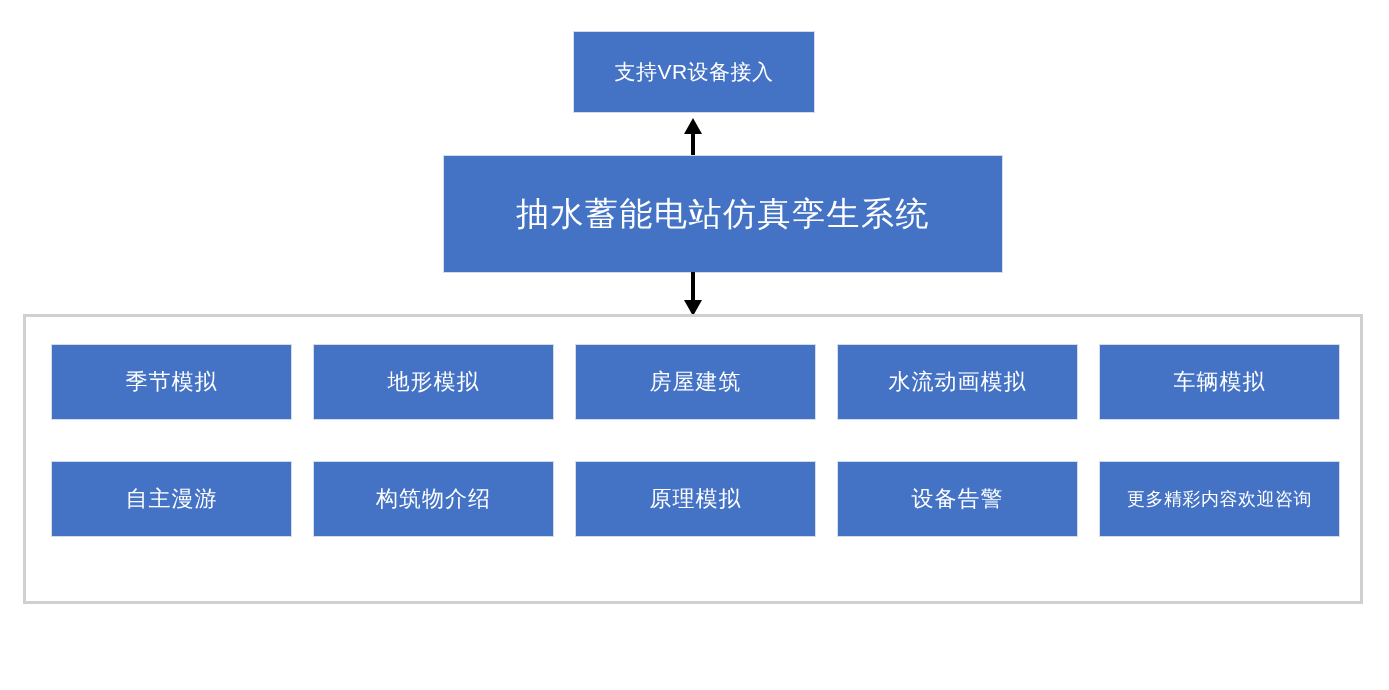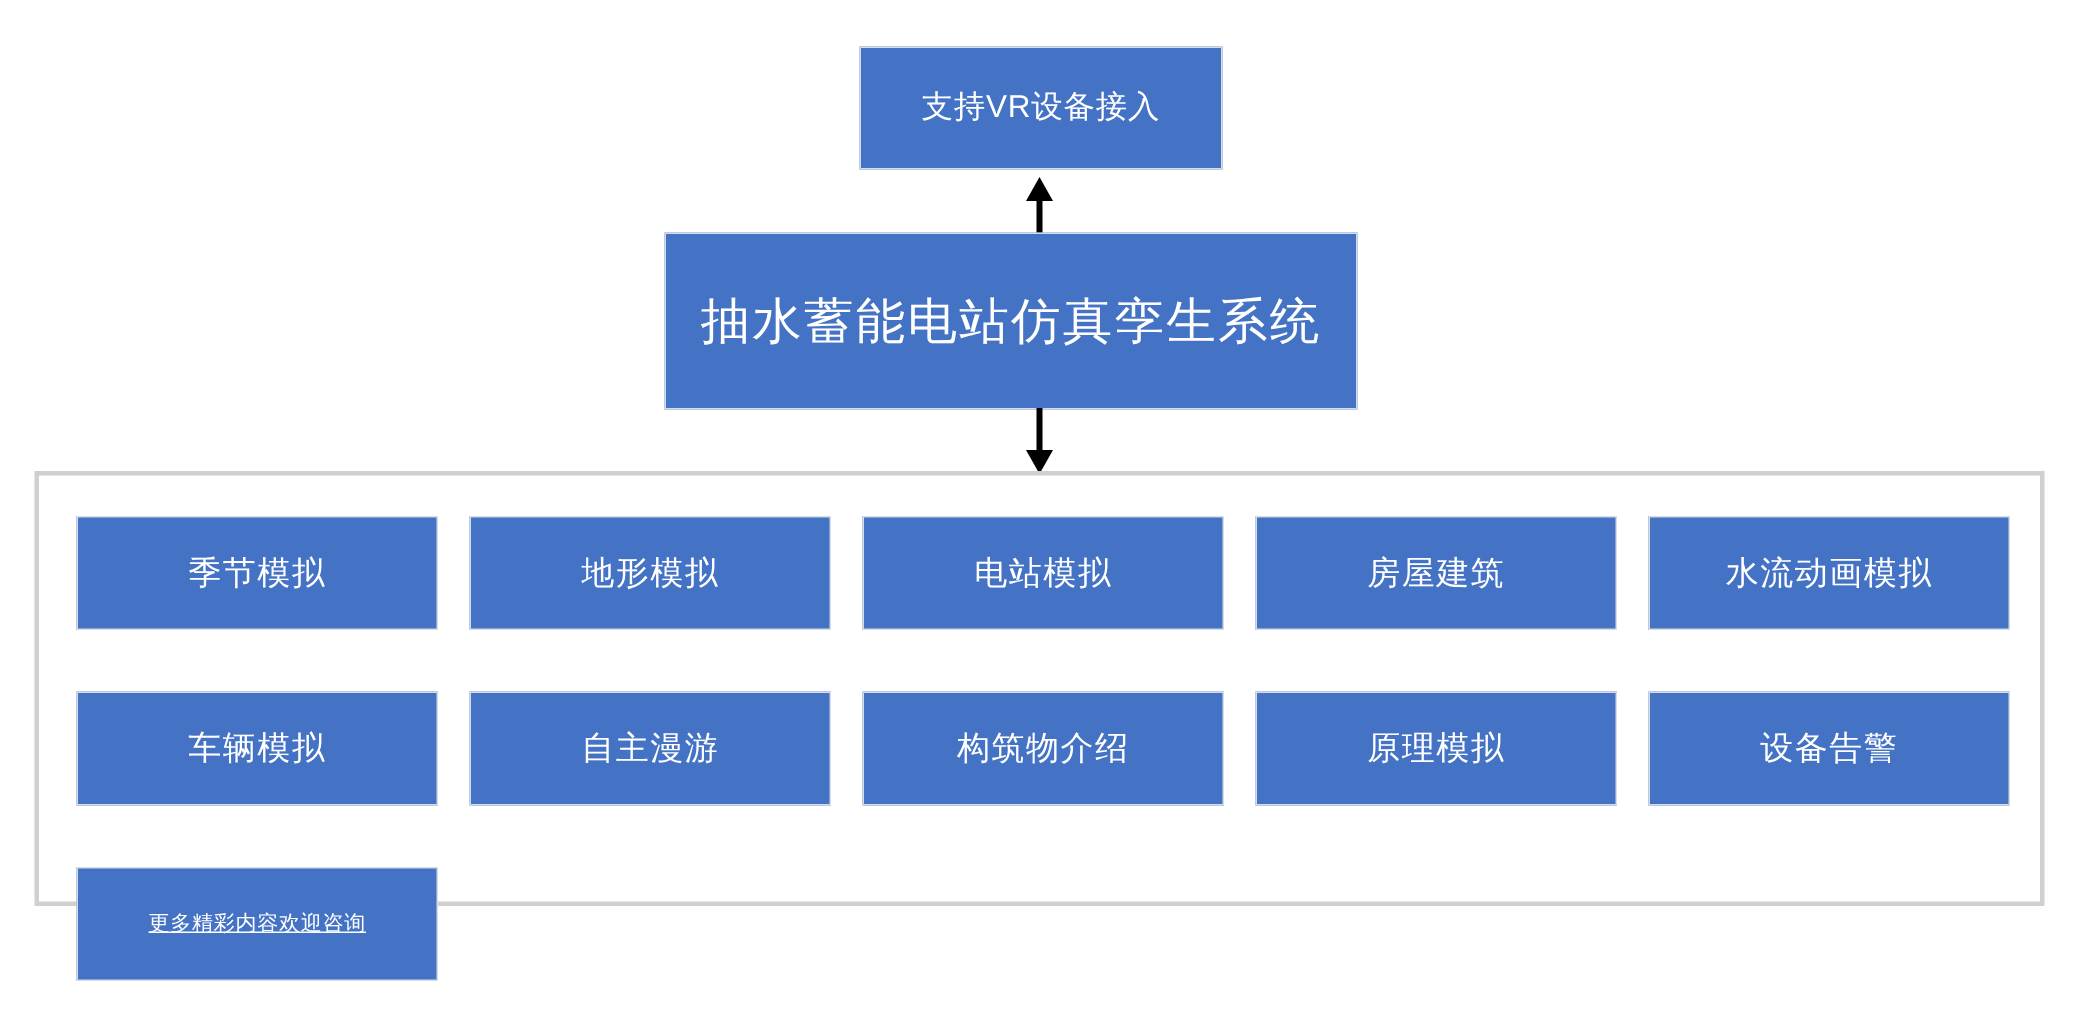--- a/index.html
+++ b/index.html
@@ -42,21 +42,21 @@
     top: 31px;
     width: 242px;
     height: 82px;
     font-size: 21px;
   }
 
   
   #system-node {
     left: 443px;
     top: 155px;
-    width: 462px;
+    width: 560px;
     height: 118px;
     font-size: 33px;
     letter-spacing: 1.5px;
   }
 
   
   .arrow {
     position: absolute;
     width: 24px;
   }
@@ -104,23 +104,22 @@
     display: flex;
     align-items: center;
     justify-content: center;
     color: #FFFFFF;
     font-size: 22px;
     letter-spacing: 1px;
     text-align: center;
     user-select: none;
   }
   .module-cell.small {
-    font-size: 14px;
+    font-size: 18px;
     letter-spacing: 0.5px;
-    text-decoration: underline;
   }
 </style>
 </head>
 <body>
 
 <div class="stage">
 
   <div class="blue-box" id="vr-node">支持VR设备接入</div>
 
   <div class="arrow" id="arrow-up">
@@ -136,21 +135,20 @@
     <svg width="24" height="44" viewBox="0 0 24 44" xmlns="http://www.w3.org/2000/svg">
       <line x1="12" y1="0" x2="12" y2="32" stroke="#000000" stroke-width="4"></line>
       <polygon points="12,44 3,28 21,28" fill="#000000"></polygon>
     </svg>
   </div>
 
   <div id="modules-container">
     <div id="modules-grid">
         <div class="module-cell">季节模拟</div>
         <div class="module-cell">地形模拟</div>
-        <div class="module-cell">电站模拟</div>
         <div class="module-cell">房屋建筑</div>
         <div class="module-cell">水流动画模拟</div>
         <div class="module-cell">车辆模拟</div>
         <div class="module-cell">自主漫游</div>
         <div class="module-cell">构筑物介绍</div>
         <div class="module-cell">原理模拟</div>
         <div class="module-cell">设备告警</div>
         <div class="module-cell small">更多精彩内容欢迎咨询</div>
       </div>
   </div>

